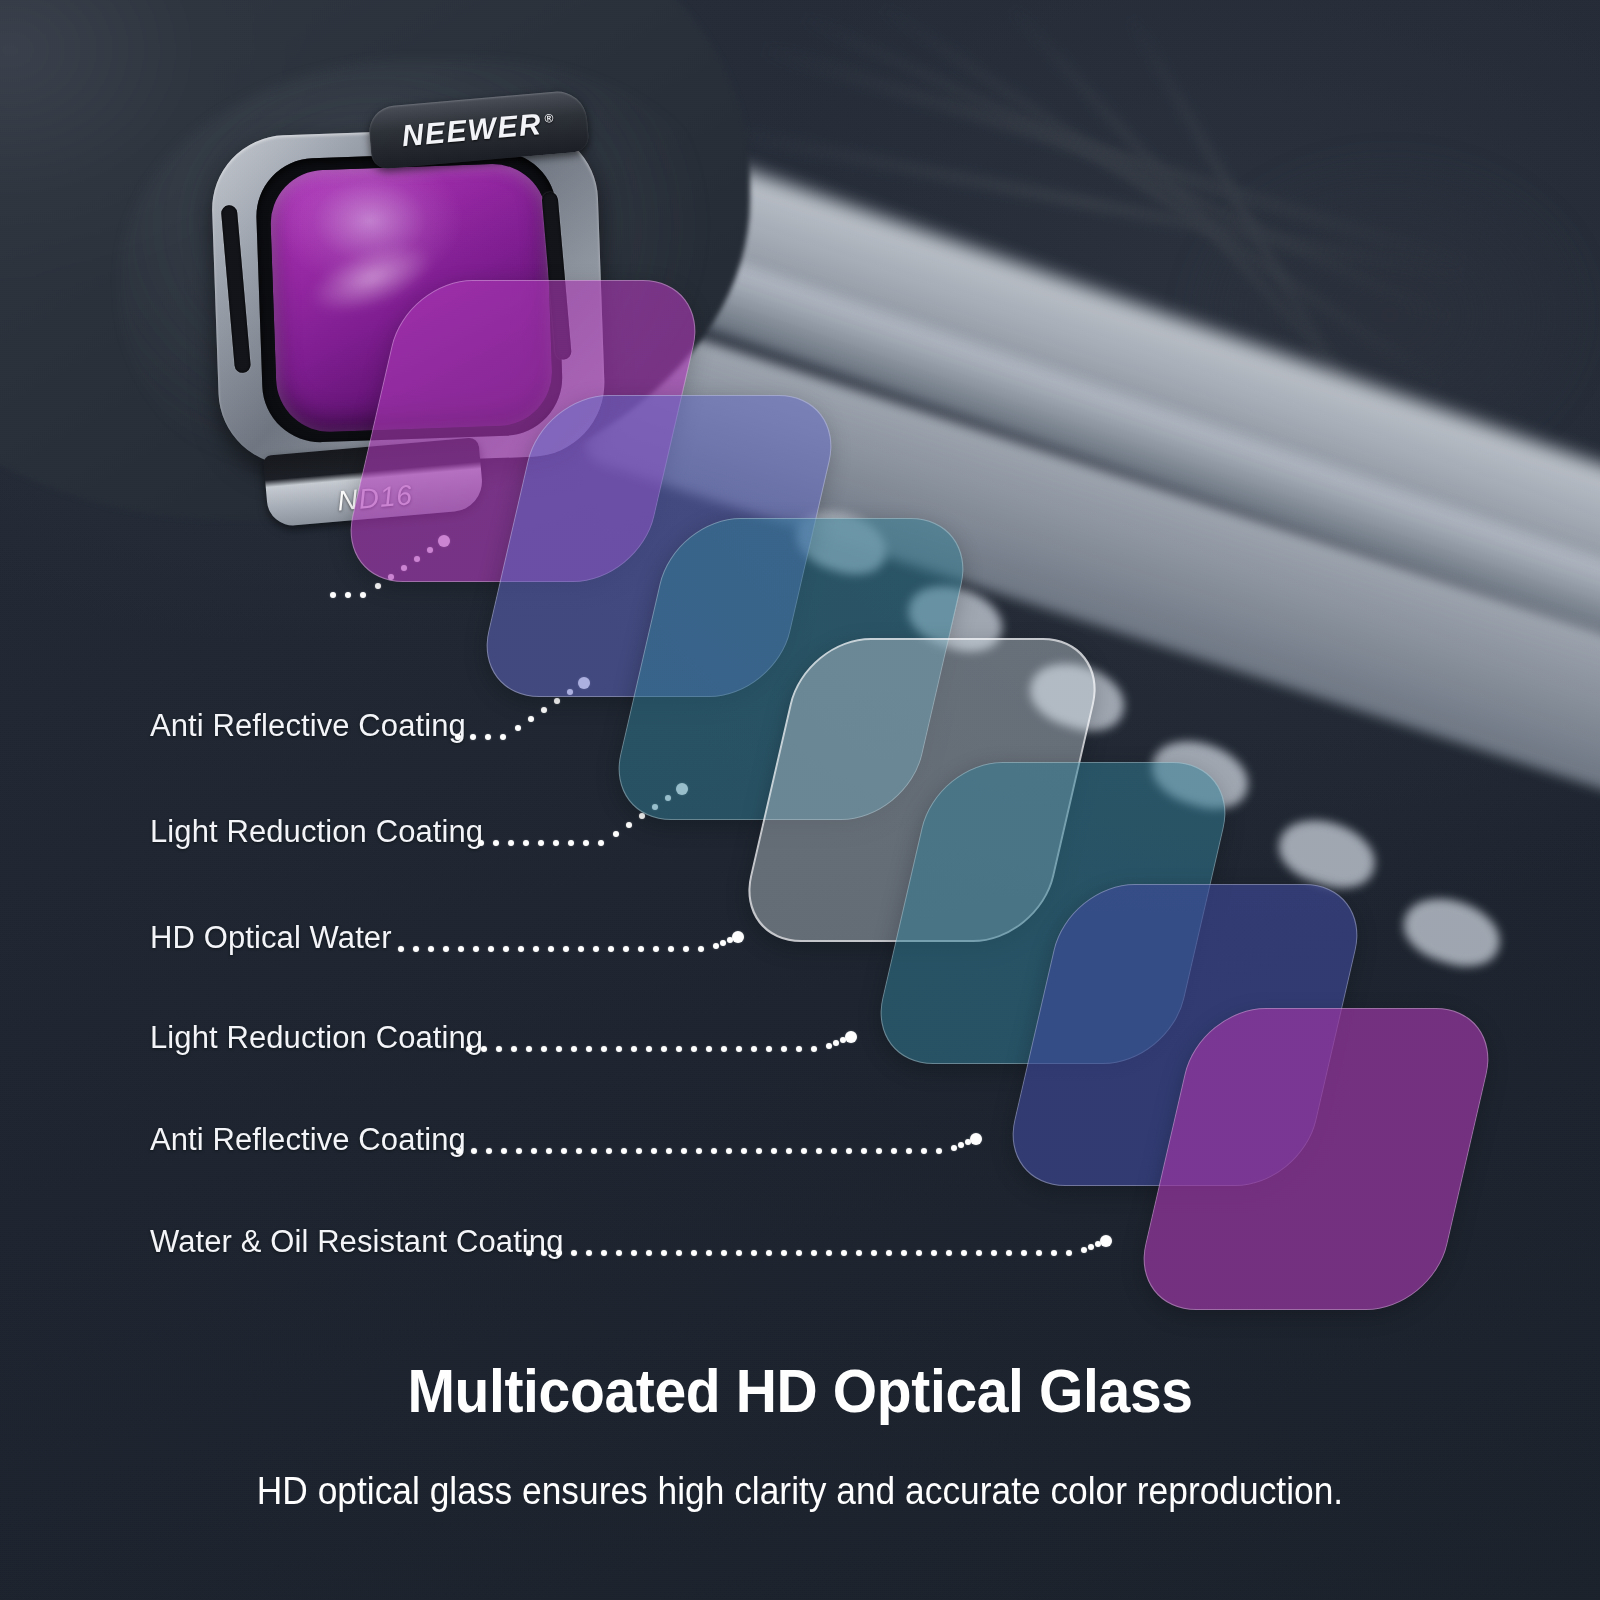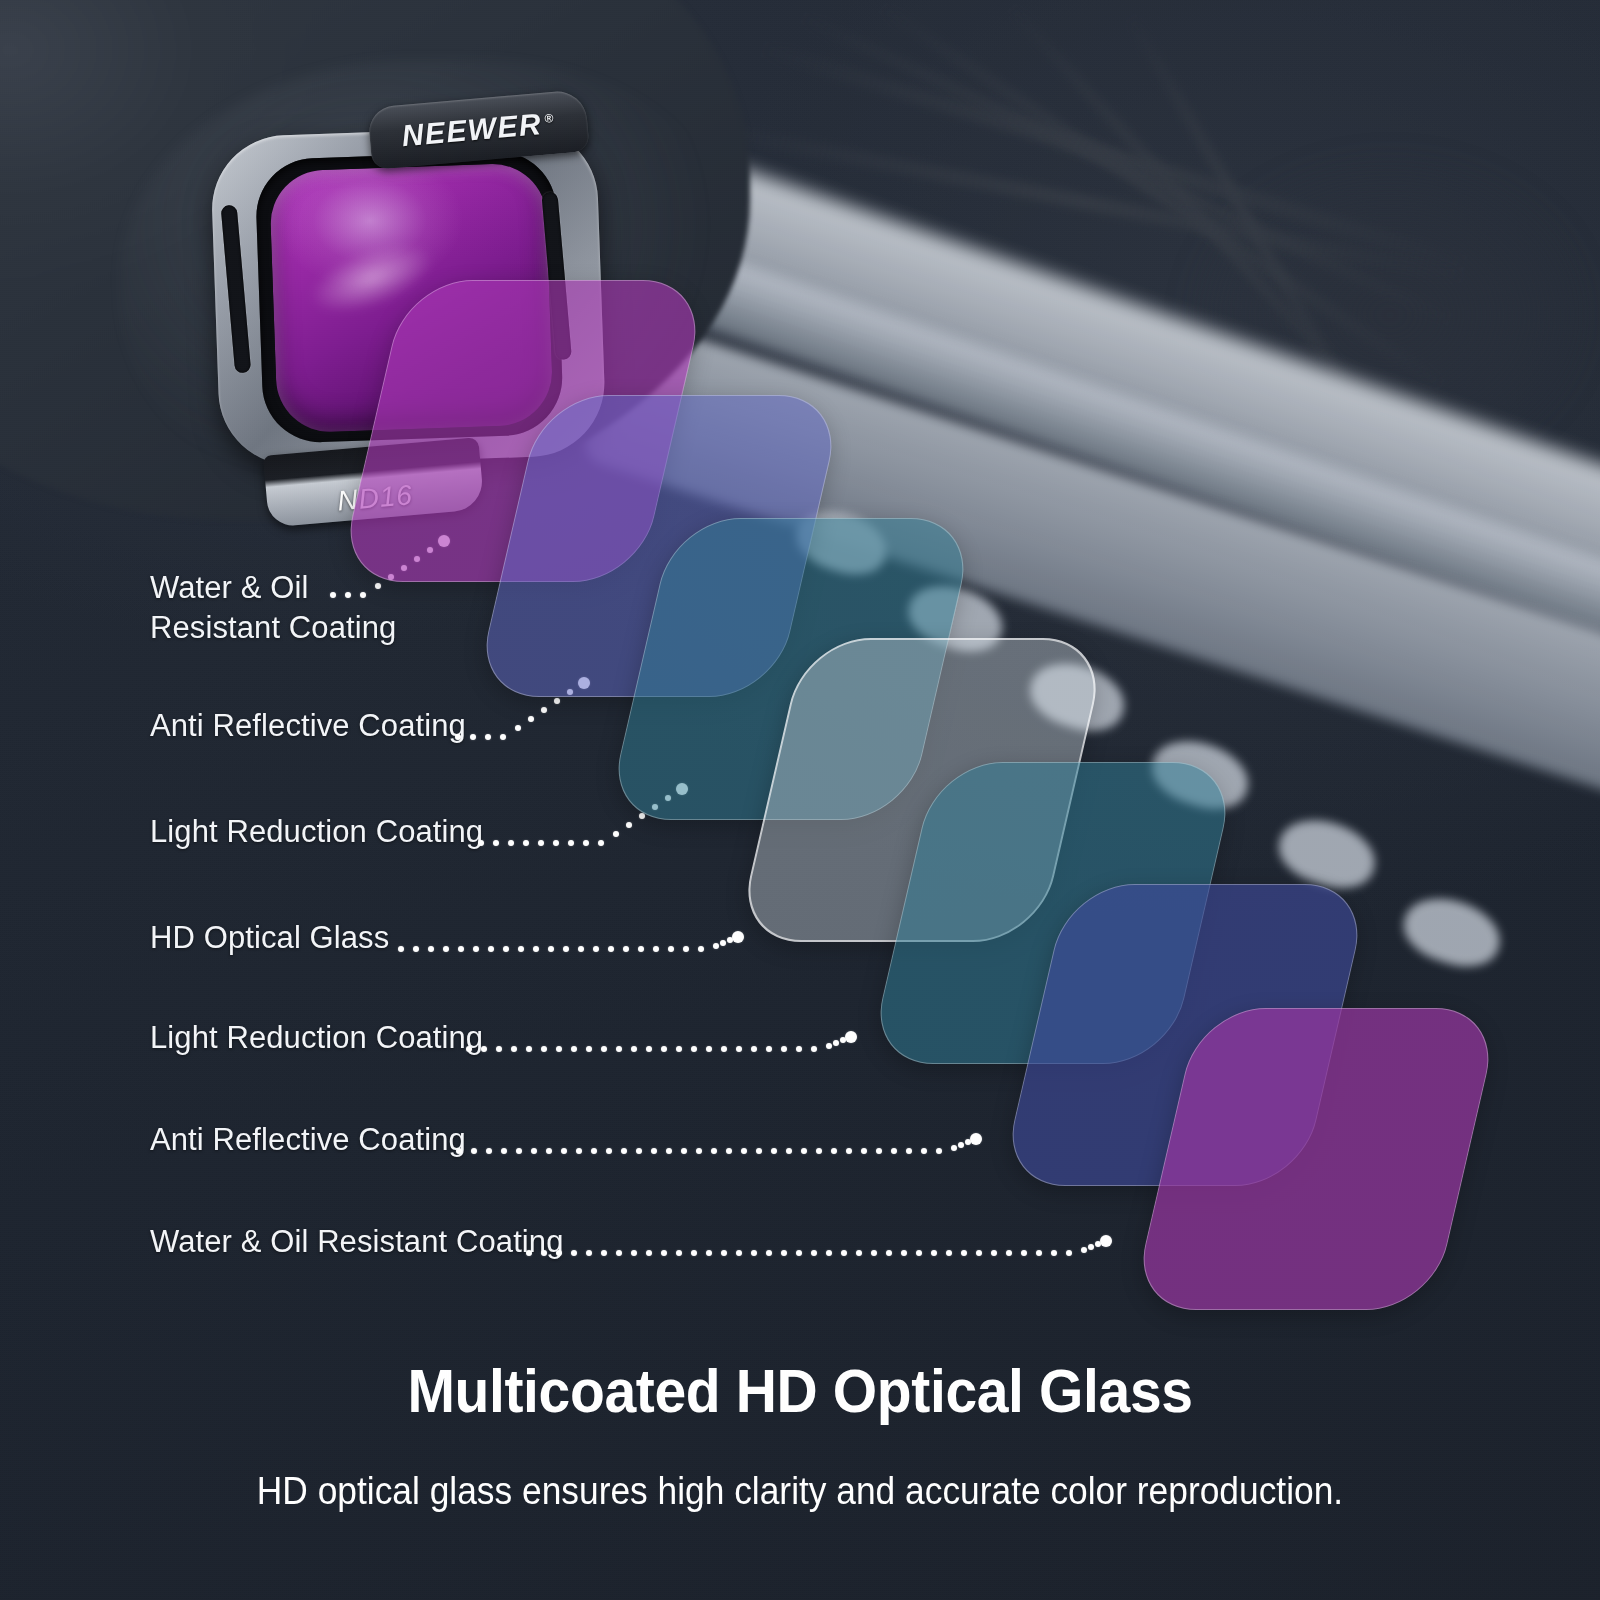--- a/index.html
+++ b/index.html
@@ -172,22 +172,20 @@
       <div class="pane" style="left: 372px; top: 280px; width: 300px; height: 300px; background: rgba(171, 56, 183, 0.62); z-index: 10;"></div>
       <div class="pane" style="left: 508px; top: 395px; width: 300px; height: 300px; background: rgba(96, 104, 196, 0.52); z-index: 11;"></div>
       <div class="pane" style="left: 640px; top: 518px; width: 300px; height: 300px; background: rgba(47, 125, 150, 0.5); z-index: 12;"></div>
       <div class="pane clear" style="left: 770px; top: 638px; width: 300px; height: 300px; background: rgba(205, 214, 222, 0.4); z-index: 13;"></div>
       <div class="pane" style="left: 902px; top: 762px; width: 300px; height: 300px; background: rgba(47, 125, 150, 0.52); z-index: 14;"></div>
       <div class="pane" style="left: 1034px; top: 884px; width: 300px; height: 300px; background: rgba(63, 74, 156, 0.62); z-index: 15;"></div>
       <div class="pane" style="left: 1165px; top: 1008px; width: 300px; height: 300px; background: rgba(150, 54, 160, 0.72); z-index: 16;"></div>
     </div>
 
   <div class="labels">
-      <div class="lbl" style="left: 150px; top: 568px;">Water &amp; Oil
-Resistant Coating</div>
       <div class="leader" style="left: 330px; top: 582px; width: 112px;">
         <span class="dot" style="left: 0px; top: 10px; position: absolute;"></span>
         <span class="dot" style="left: 15px; top: 10px; position: absolute;"></span>
         <span class="dot" style="left: 30px; top: 10px; position: absolute;"></span>
         <span class="dot" style="left: 45px; top: 1px;"></span>
         <span class="dot" style="left: 58px; top: -8px;"></span>
         <span class="dot" style="left: 71px; top: -17px;"></span>
         <span class="dot" style="left: 84px; top: -26px;"></span>
         <span class="dot" style="left: 97px; top: -35px;"></span>
         <span class="dot big" style="left: 108px; top: -47px;"></span>
@@ -216,21 +214,21 @@
         <span class="dot" style="left: 90px; top: 10px; position: absolute;"></span>
         <span class="dot" style="left: 105px; top: 10px; position: absolute;"></span>
         <span class="dot" style="left: 120px; top: 10px; position: absolute;"></span>
         <span class="dot" style="left: 135px; top: 1px;"></span>
         <span class="dot" style="left: 148px; top: -8px;"></span>
         <span class="dot" style="left: 161px; top: -17px;"></span>
         <span class="dot" style="left: 174px; top: -26px;"></span>
         <span class="dot" style="left: 187px; top: -35px;"></span>
         <span class="dot big" style="left: 198px; top: -47px;"></span>
       </div>
-      <div class="lbl" style="left: 150px; top: 918px;">HD Optical Glass</div>
+      <div class="lbl" style="left: 150px; top: 918px;">HD Optical Water</div>
       <div class="leader" style="left: 398px; top: 936px; width: 378px;">
         <span class="dot" style="left: 0px; top: 10px; position: absolute;"></span>
         <span class="dot" style="left: 15px; top: 10px; position: absolute;"></span>
         <span class="dot" style="left: 30px; top: 10px; position: absolute;"></span>
         <span class="dot" style="left: 45px; top: 10px; position: absolute;"></span>
         <span class="dot" style="left: 60px; top: 10px; position: absolute;"></span>
         <span class="dot" style="left: 75px; top: 10px; position: absolute;"></span>
         <span class="dot" style="left: 90px; top: 10px; position: absolute;"></span>
         <span class="dot" style="left: 105px; top: 10px; position: absolute;"></span>
         <span class="dot" style="left: 120px; top: 10px; position: absolute;"></span>

